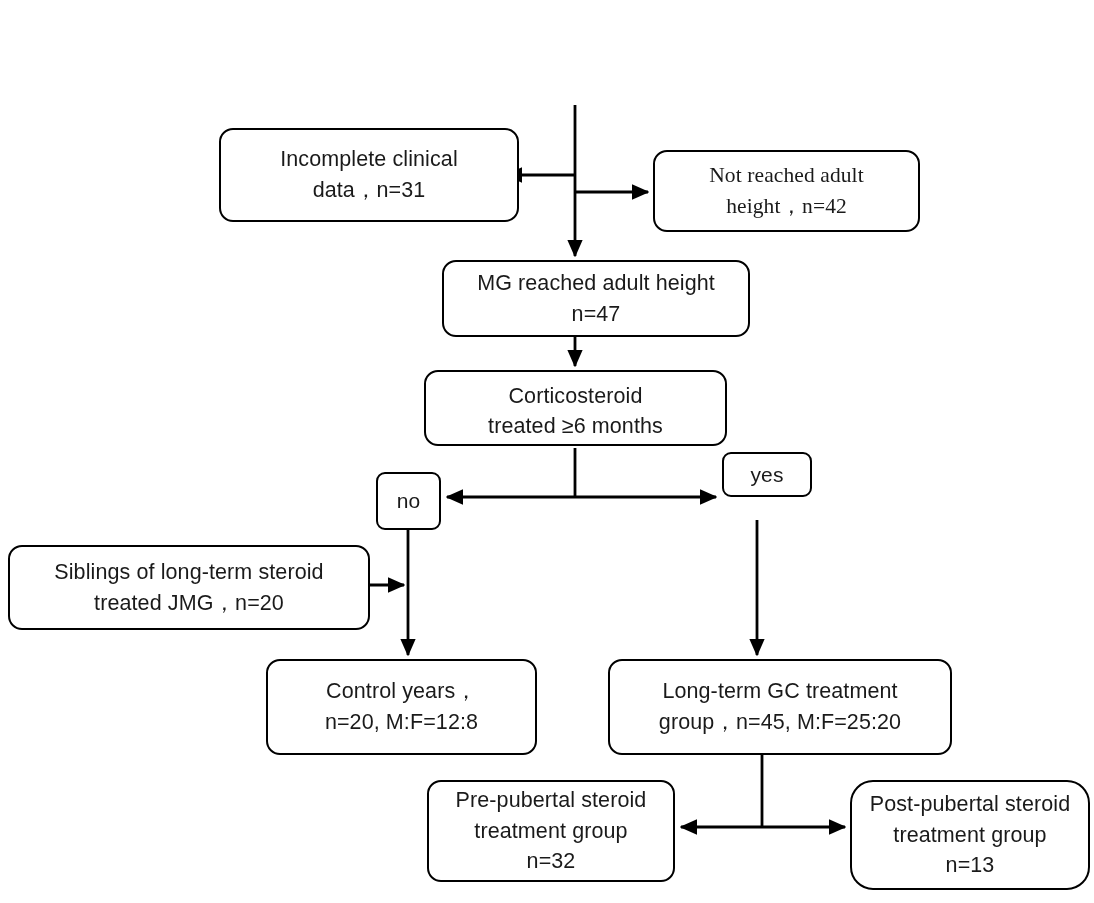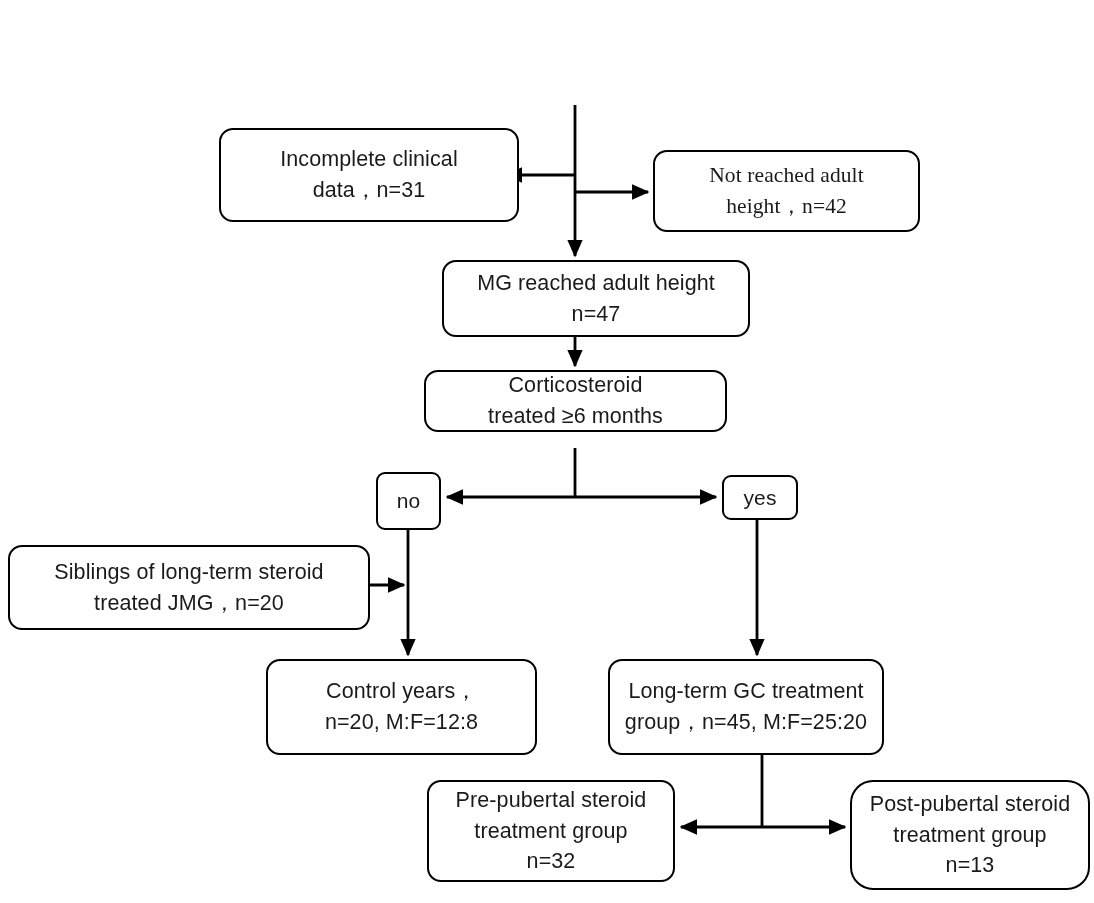--- a/index.html
+++ b/index.html
@@ -101,44 +101,44 @@
   <div class="node" style="left:653px; top:150px; width:267px; height:82px;font-family:Liberation Serif, serif;">
     <span class="nodetext">Not reached adult
 height，n=42</span>
   </div>
 
   <div class="node" style="left:442px; top:260px; width:308px; height:77px;">
     <span class="nodetext">MG reached adult height
 n=47</span>
   </div>
 
-  <div class="node" style="left:424px; top:370px; width:303px; height:62px;">
+  <div class="node" style="left:424px; top:370px; width:303px; height:76px;align-items:flex-end;">
     <span class="nodetext">Corticosteroid
 treated ≥6 months</span>
   </div>
 
   <div class="node small" style="left:376px; top:472px; width:65px; height:58px;">
     <span class="nodetext">no</span>
   </div>
 
-  <div class="node small" style="left:722px; top:475px; width:76px; height:45px;">
+  <div class="node small" style="left:722px; top:452px; width:90px; height:45px;">
     <span class="nodetext">yes</span>
   </div>
 
   <div class="node" style="left:8px; top:545px; width:362px; height:85px;">
     <span class="nodetext">Siblings of long-term steroid
 treated JMG，n=20</span>
   </div>
 
   <div class="node" style="left:266px; top:659px; width:271px; height:96px;">
     <span class="nodetext">Control years，
 n=20, M:F=12:8</span>
   </div>
 
-  <div class="node" style="left:608px; top:659px; width:276px; height:96px;">
+  <div class="node" style="left:608px; top:659px; width:344px; height:96px;">
     <span class="nodetext">Long-term GC treatment
 group，n=45, M:F=25:20</span>
   </div>
 
   <div class="node" style="left:427px; top:780px; width:248px; height:102px;justify-content:center;">
     <span class="nodetext">Pre-pubertal steroid
 treatment group
 n=32</span>
   </div>
 

